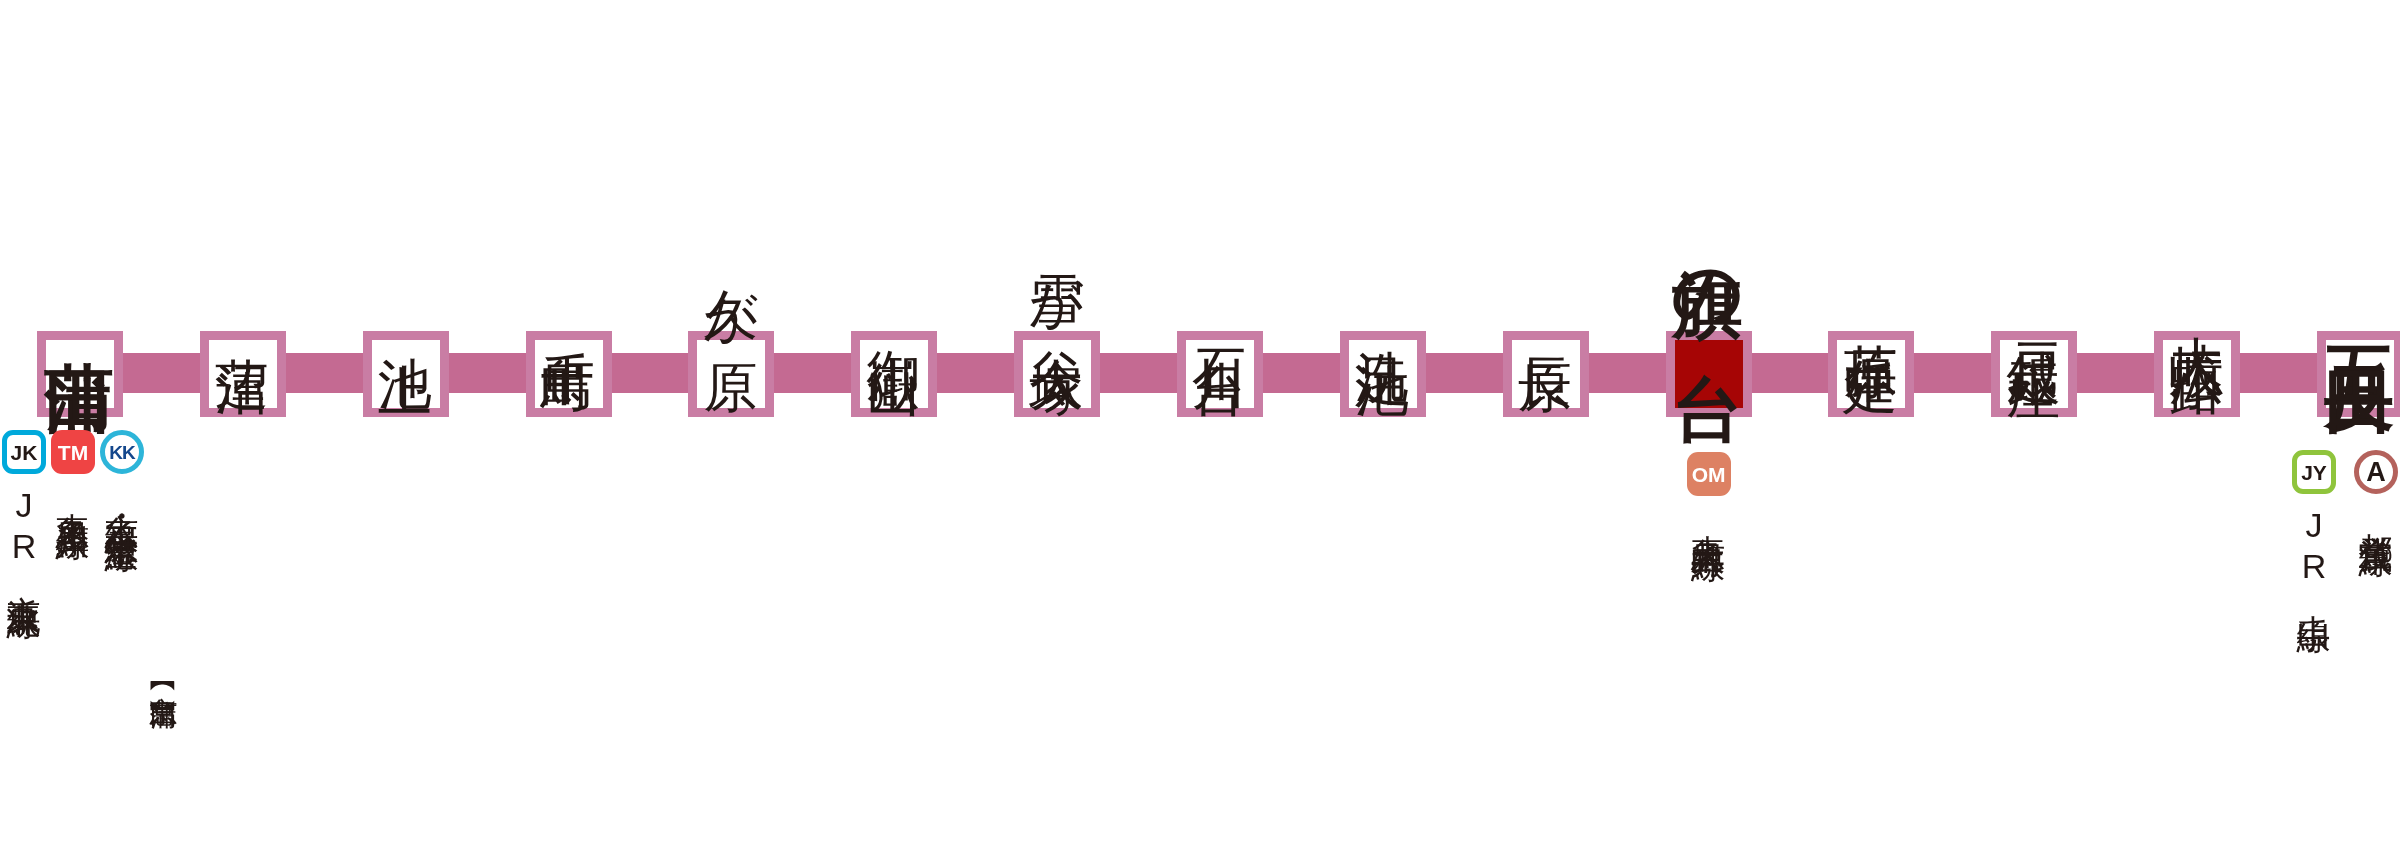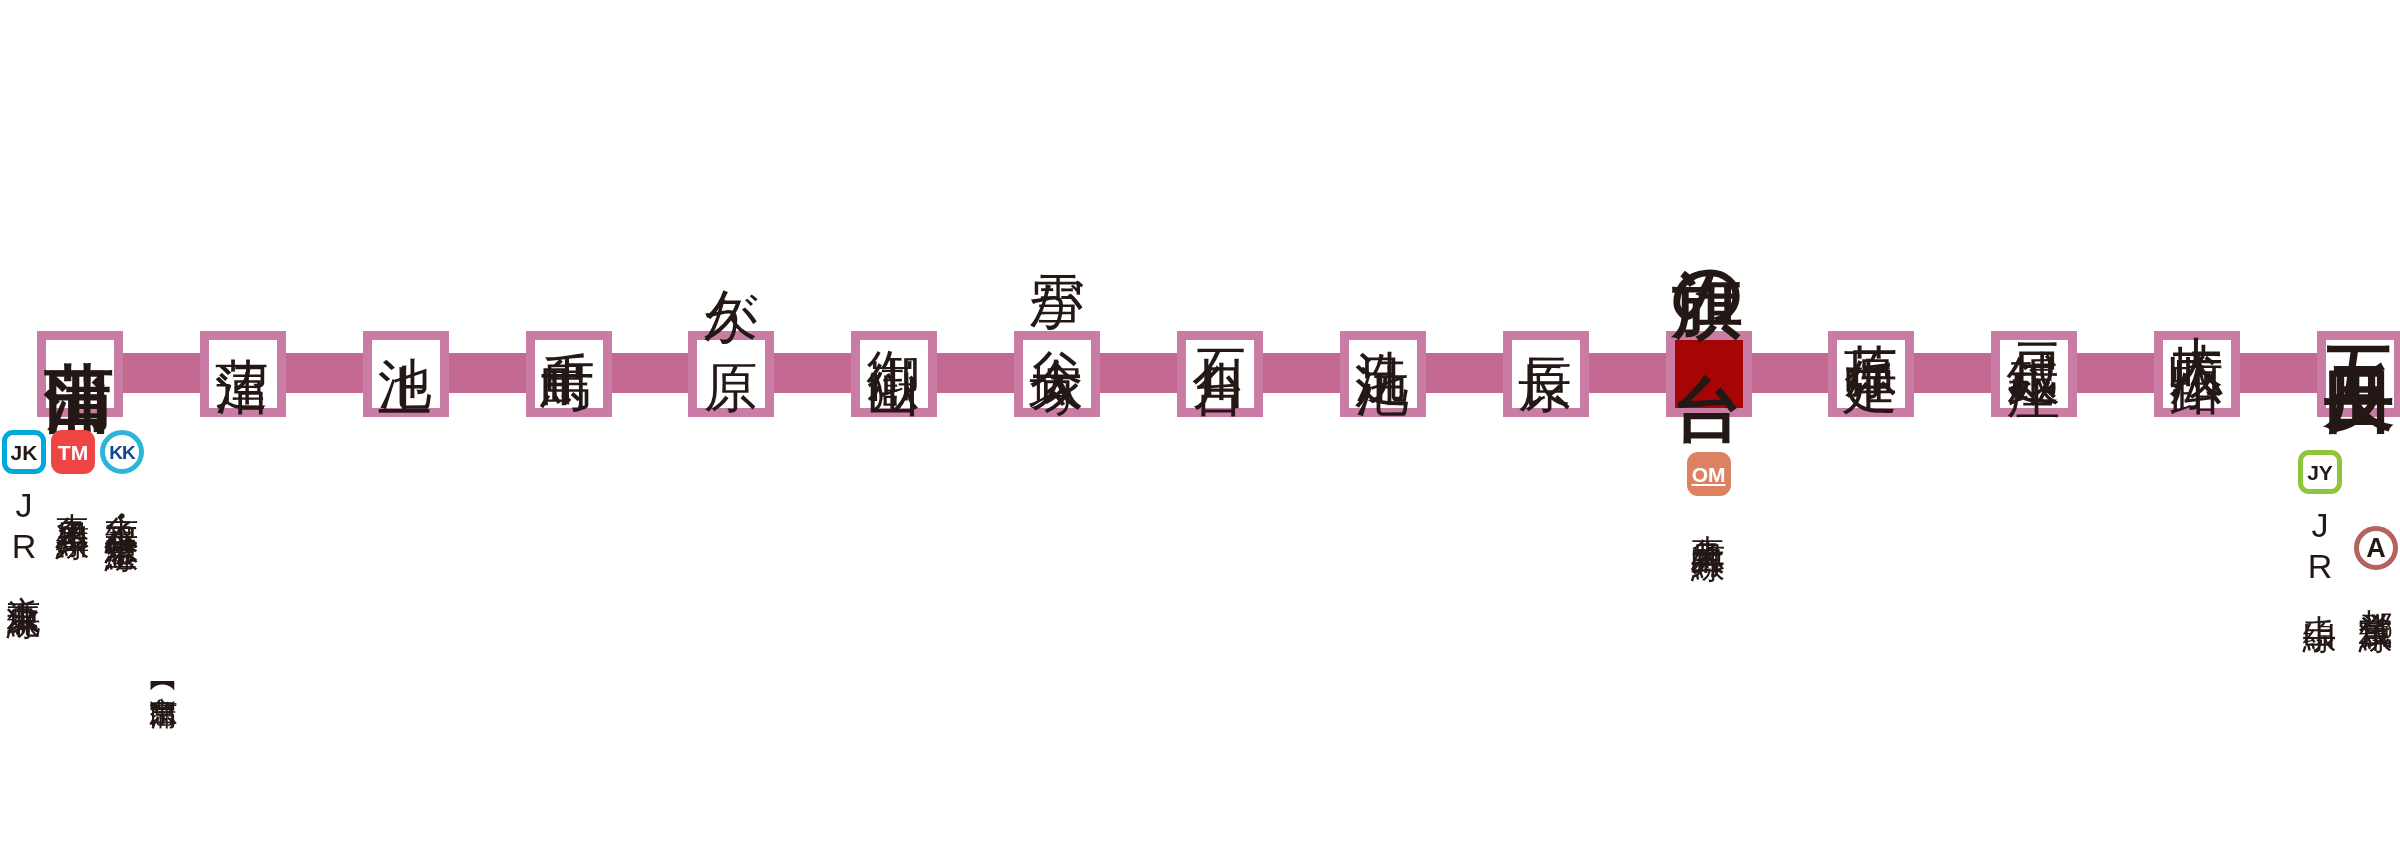--- a/index.html
+++ b/index.html
@@ -170,21 +170,21 @@
     <div class="station-label" style="left: 1545.71px;">長原</div>
     <div class="box" style="left: 1545.71px;"></div>
     
   </div>
 
   <div class="station">
     <div class="station-label big" style="left: 1708.57px;">旗の台</div>
     <div class="box current" style="left: 1708.57px;"></div>
     <div class="tgroup" style="left: 1708.57px; transform: translateX(-50%); top: 452px;">
   <div class="tcol">
-    <div class="badge" style="background: rgb(221, 129, 99); color: rgb(255, 255, 255); text-decoration: underline;">OM</div>
+    <div class="badge" style="background: rgb(221, 129, 99); color: rgb(255, 255, 255);">OM</div>
     <div class="tname">東急大井町線</div>
   </div>
 </div>
   </div>
 
   <div class="station">
     <div class="station-label" style="left: 1871.43px;">荏原中延</div>
     <div class="box" style="left: 1871.43px;"></div>
     
   </div>
@@ -197,21 +197,21 @@
 
   <div class="station">
     <div class="station-label" style="left: 2197.14px;">大崎広小路</div>
     <div class="box" style="left: 2197.14px;"></div>
     
   </div>
 
   <div class="station">
     <div class="station-label big" style="left: 2360px;">五反田</div>
     <div class="box" style="left: 2360px;"></div>
-    <div class="tgroup" style="right: 2px; top: 450px; gap: 12px; align-items: flex-end;">
+    <div class="tgroup" style="right: 2px; top: 450px; gap: 18px;">
   <div class="tcol">
     <div class="badge" style="border: 5px solid rgb(143, 196, 60); color: rgb(35, 24, 21);">JY</div>
     <div class="tname">JR山手線</div>
   </div>
 
   <div class="tcol">
     <div class="badge circle single" style="border: 5px solid rgb(180, 98, 92); color: rgb(35, 24, 21);">A</div>
     <div class="tname">都営浅草線</div>
   </div>
 </div>

